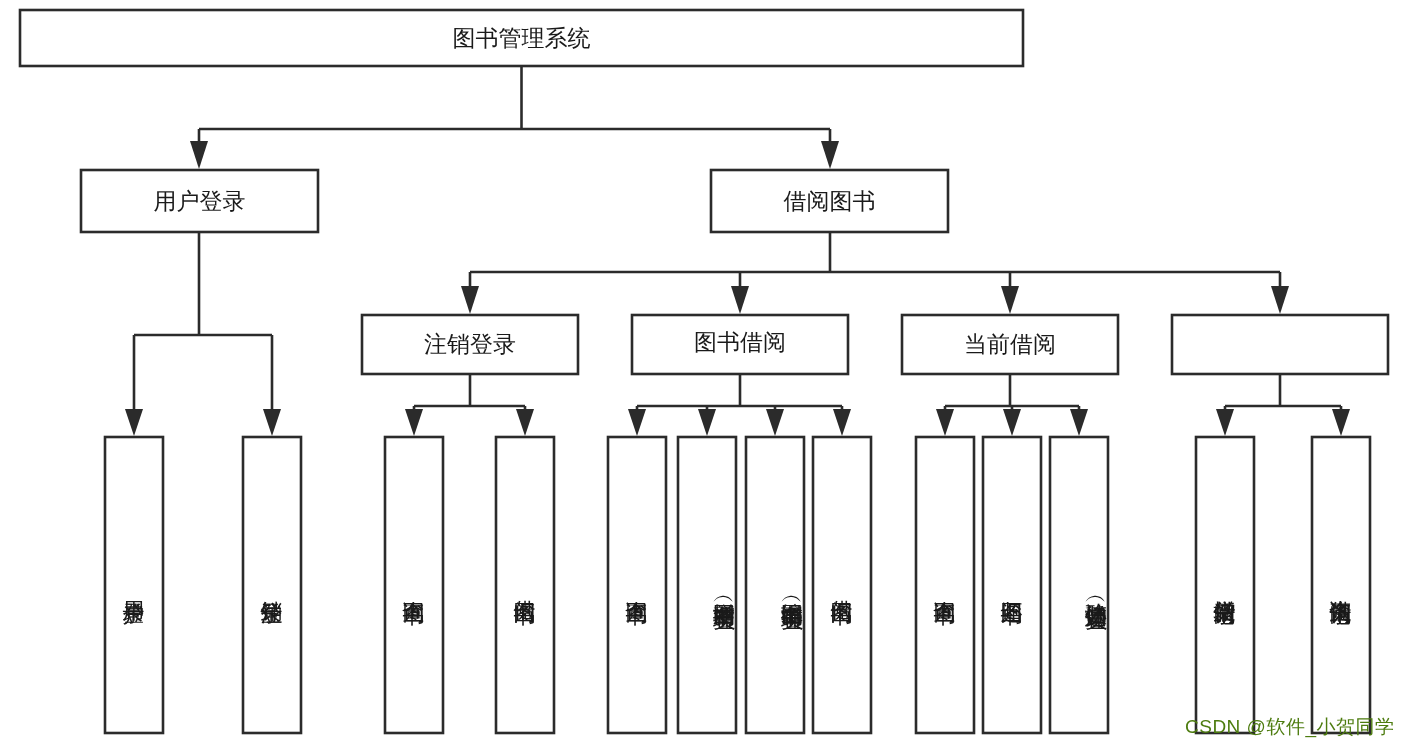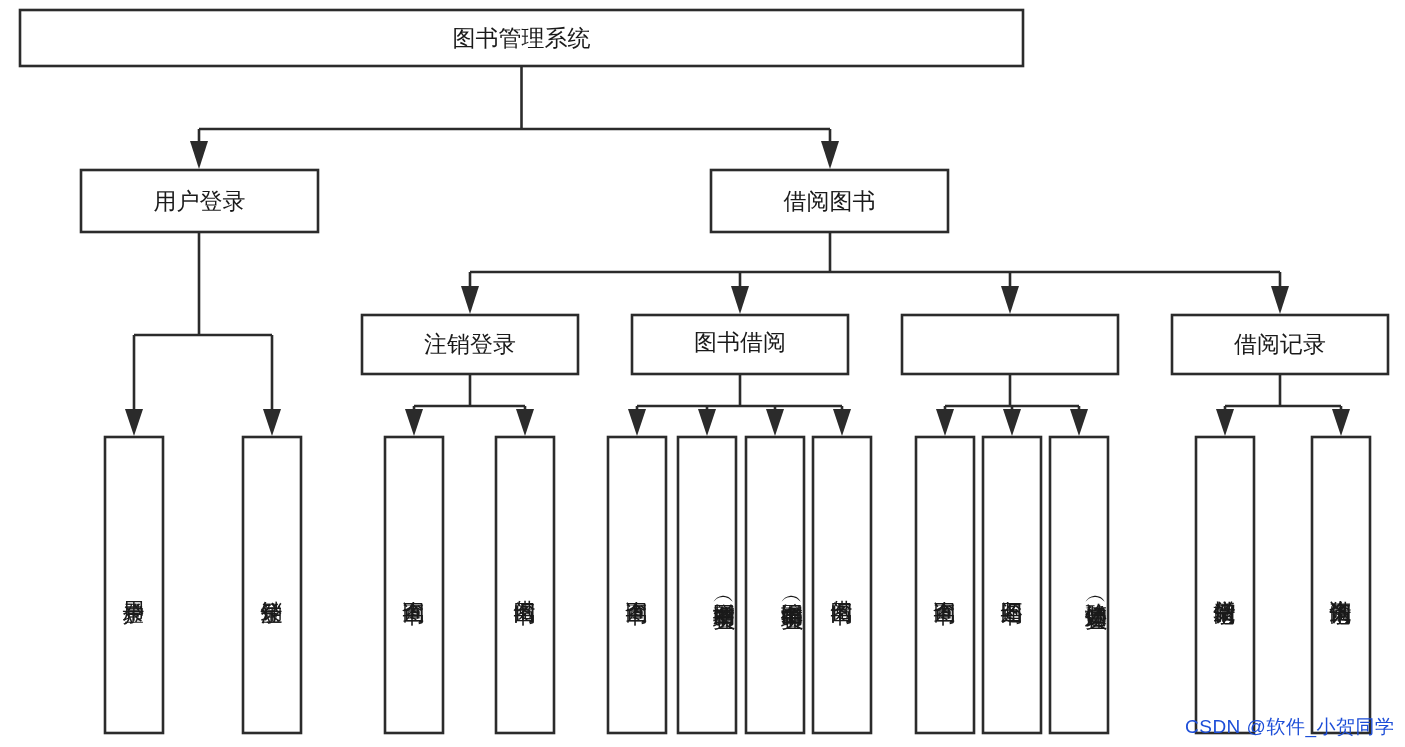--- a/index.html
+++ b/index.html
@@ -67,21 +67,21 @@
     color: #1a1a1a;
     pointer-events: none;
     white-space: nowrap;
   }
   .watermark {
     position: absolute;
     left: 1185px;
     top: 714px;
     font-family: "Liberation Sans", "DejaVu Sans", sans-serif;
     font-size: 19px;
-    color: #1d4ed8;
+    color: #4d7c0f;
     letter-spacing: 0.5px;
     white-space: nowrap;
   }
 </style>
 </head>
 <body>
 
 <div id="diagram-root">
 
   <svg id="flow" viewBox="0 0 1405 747" xmlns="http://www.w3.org/2000/svg">
@@ -182,21 +182,21 @@
     </g>
   </svg>
 
   <div class="horiz-text-wrap" style="left:20px;  top:10px;  width:1003px; height:56px;">图书管理系统</div>
 
   <div class="horiz-text-wrap" style="left:81px;  top:170px; width:237px; height:62px;">用户登录</div>
   <div class="horiz-text-wrap" style="left:711px; top:170px; width:237px; height:62px;">借阅图书</div>
 
   <div class="horiz-text-wrap" style="left:362px; top:315px; width:216px; height:59px;">注销登录</div>
   <div class="horiz-text-wrap" style="left:632px; top:313px; width:216px; height:59px;">图书借阅</div>
-  <div class="horiz-text-wrap" style="left:1172px;top:315px; width:216px; height:59px;">借阅记录</div>
+  <div class="horiz-text-wrap" style="left:902px; top:315px; width:216px; height:59px;">当前借阅</div>
 
   <div class="vert-text-wrap" style="left:105px;  top:437px; width:58px; height:296px;">用户登录</div>
   <div class="vert-text-wrap" style="left:243px;  top:437px; width:58px; height:296px;">注销登录</div>
   <div class="vert-text-wrap" style="left:385px;  top:437px; width:58px; height:296px;">查询图书</div>
   <div class="vert-text-wrap" style="left:496px;  top:437px; width:58px; height:296px;">借阅图书</div>
   <div class="vert-text-wrap" style="left:608px;  top:437px; width:58px; height:296px;">查询图书</div>
   <div class="vert-text-wrap" style="left:678px;  top:437px; width:58px; height:296px; align-items:flex-start; padding-top:8px; box-sizing:border-box;">新增图书（管理员）</div>
   <div class="vert-text-wrap" style="left:746px;  top:437px; width:58px; height:296px; align-items:flex-start; padding-top:8px; box-sizing:border-box;">编辑图书（管理员）</div>
   <div class="vert-text-wrap" style="left:813px;  top:437px; width:58px; height:296px;">借阅图书</div>
   <div class="vert-text-wrap" style="left:916px;  top:437px; width:58px; height:296px;">查询图书</div>

